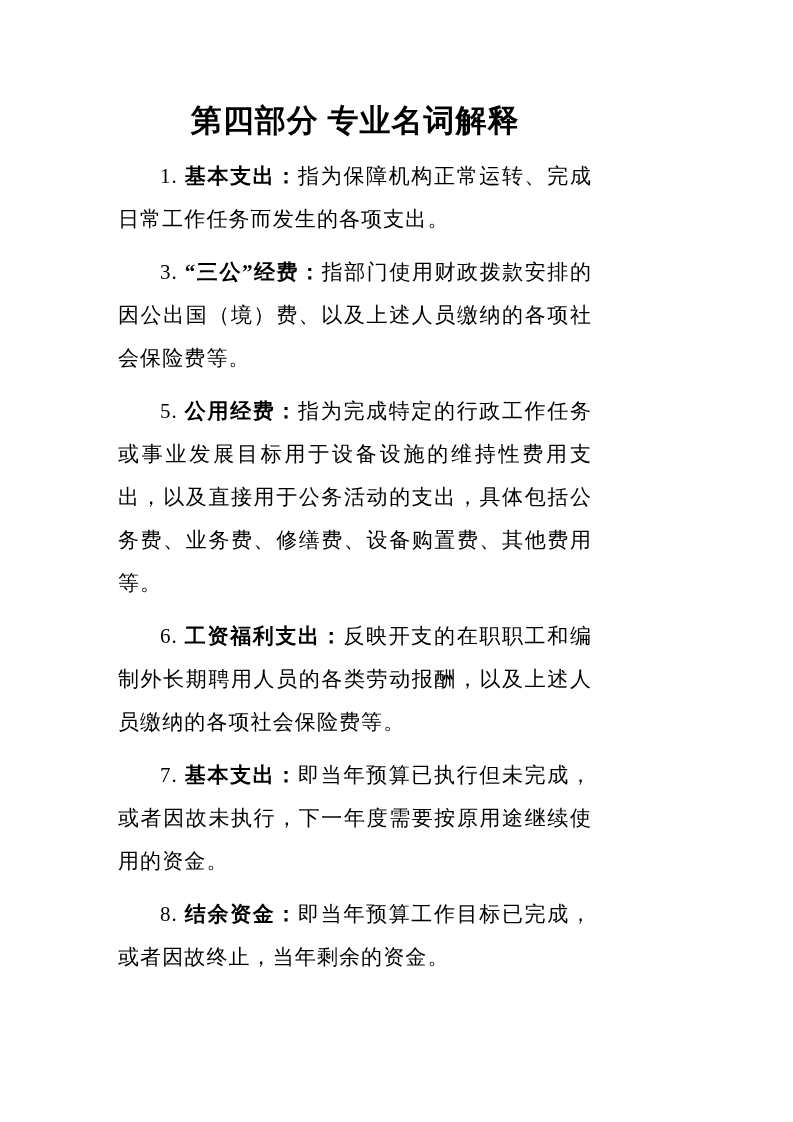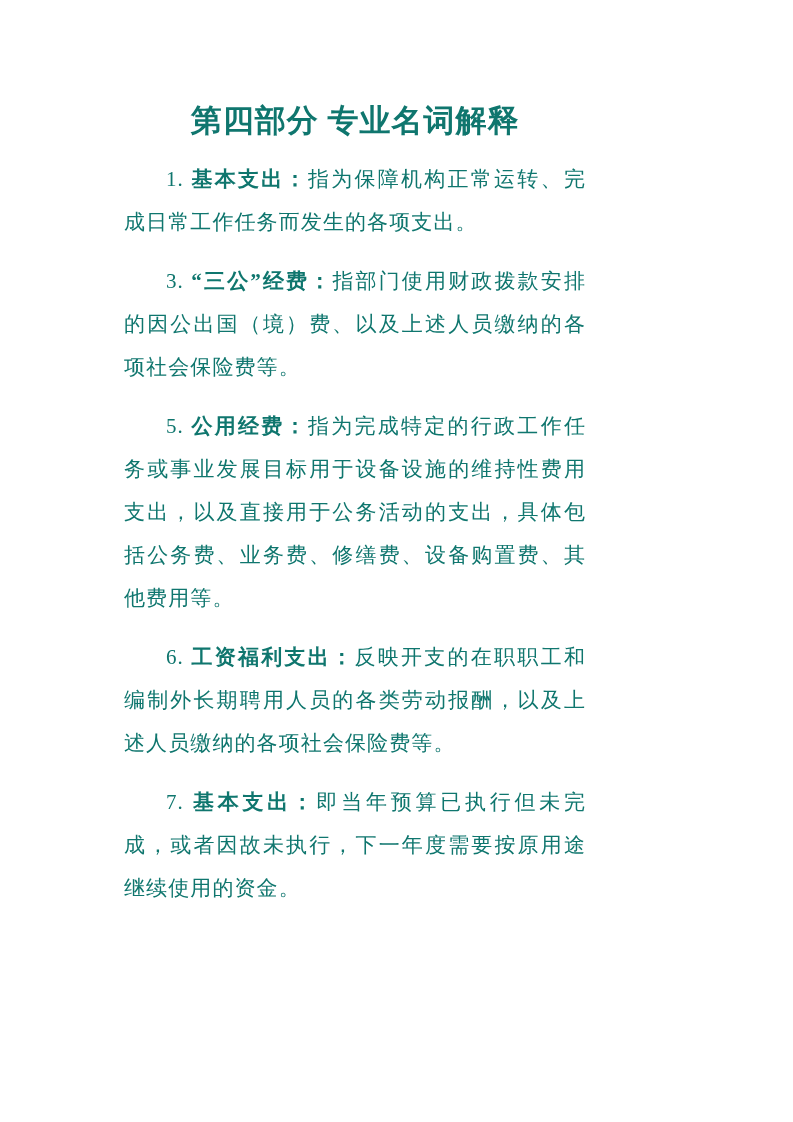--- a/index.html
+++ b/index.html
@@ -6,21 +6,21 @@
     margin: 0;
     padding: 0;
     background: #ffffff;
   }
   .page {
     position: relative;
     width: 710px;
     height: 1122px;
     margin: 0;
     background: #ffffff;
-    color: #0f766e;
+    color: #000000;
     font-family: "Liberation Serif", "DejaVu Serif", serif;
     box-sizing: border-box;
     padding: 0 108px;
     overflow: hidden;
   }
   .doc-title {
     margin: 0;
     padding-top: 99px;
     text-align: center;
     font-size: 31px;
@@ -30,21 +30,21 @@
     white-space: nowrap;
   }
   .content {
     margin-top: 13px;
     font-size: 21px;
     line-height: 43px;
     text-align: justify;
     letter-spacing: 1.1px;
   }
   .content p {
-    margin: 16px;
+    margin: 10px;
     text-indent: 2em;
   }
   .term {
     font-weight: 700;
   }
 </style>
 </head>
 <body>
 
 <div class="page">
@@ -58,15 +58,16 @@
 
     <p><span>3. </span><span class="term">“三公”经费：</span><span>指部门使用财政拨款安排的因公出国（境）费、以及上述人员缴纳的各项社会保险费等。</span></p>
 
 
     <p><span>5. </span><span class="term">公用经费：</span><span>指为完成特定的行政工作任务或事业发展目标用于设备设施的维持性费用支出，以及直接用于公务活动的支出，具体包括公务费、业务费、修缮费、设备购置费、其他费用等。</span></p>
 
     <p><span>6. </span><span class="term">工资福利支出：</span><span>反映开支的在职职工和编制外长期聘用人员的各类劳动报酬，以及上述人员缴纳的各项社会保险费等。</span></p>
 
     <p><span>7. </span><span class="term">基本支出：</span><span>即当年预算已执行但未完成，或者因故未执行，下一年度需要按原用途继续使用的资金。</span></p>
 
+    <p><span>8. </span><span class="term">结余资金：</span><span>即当年预算工作目标已完成，或者因故终止，当年剩余的资金。</span></p>
 
   </div>
 </div>
 
 </body></html>

